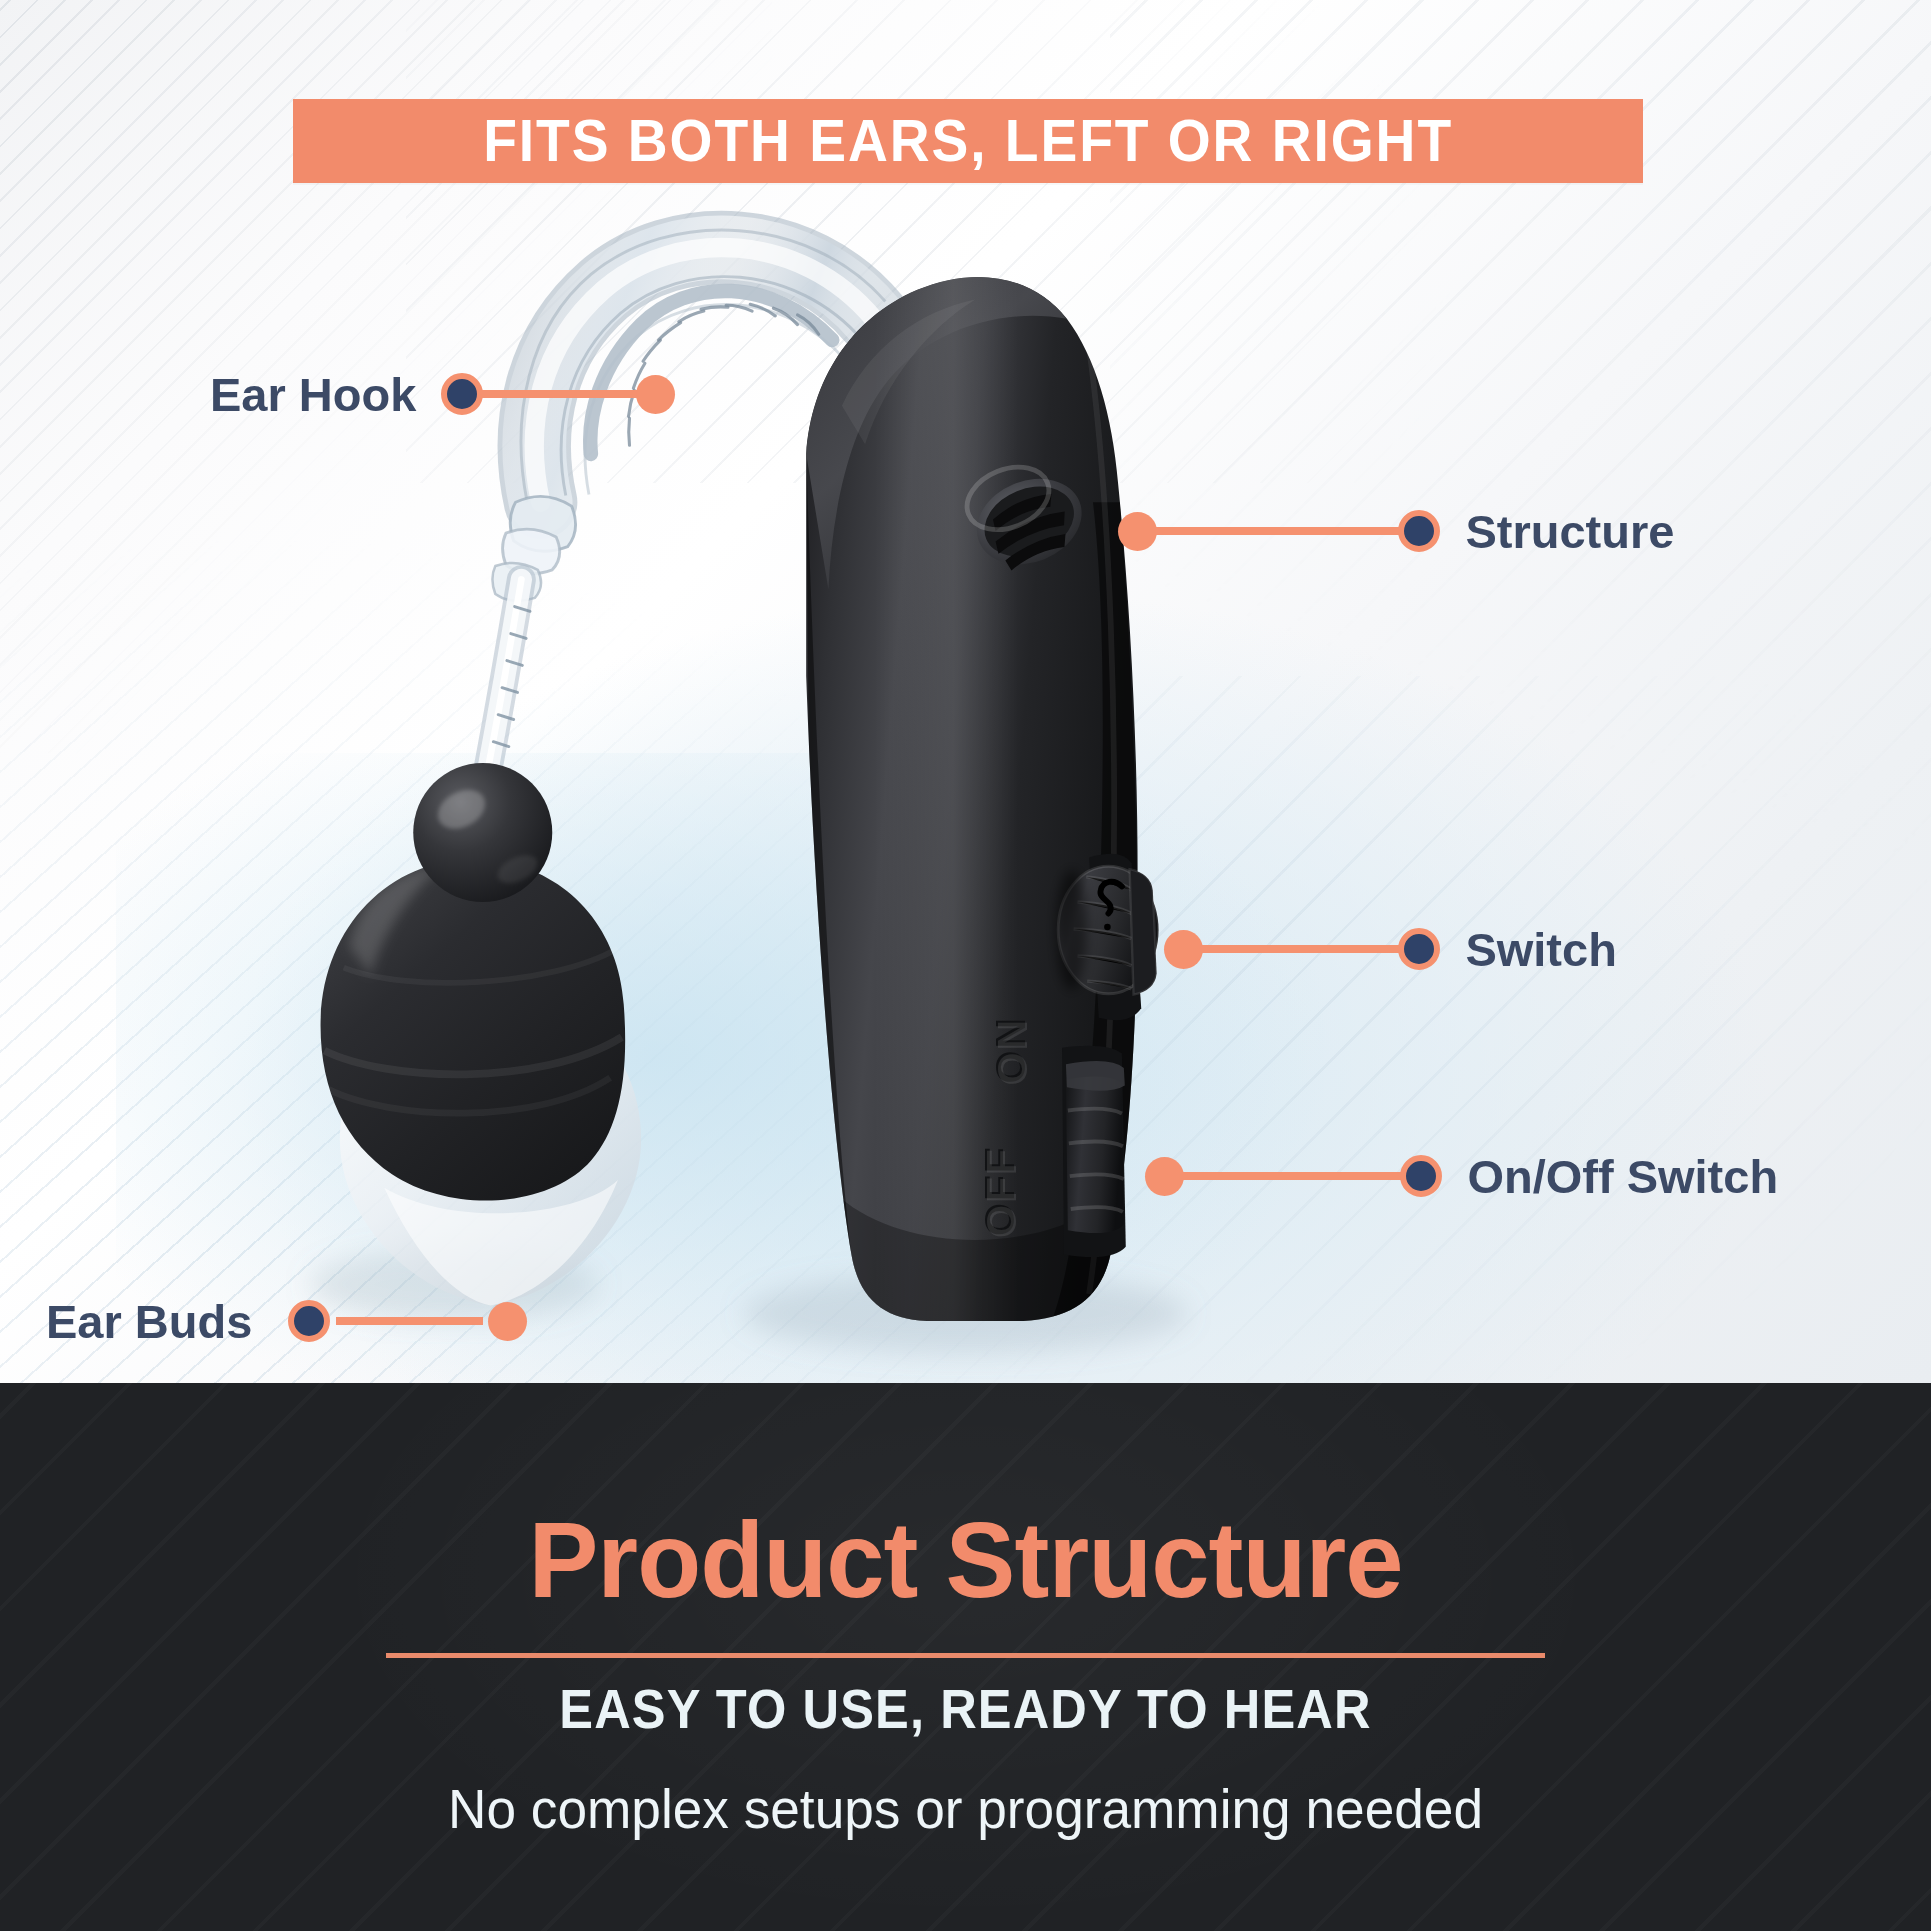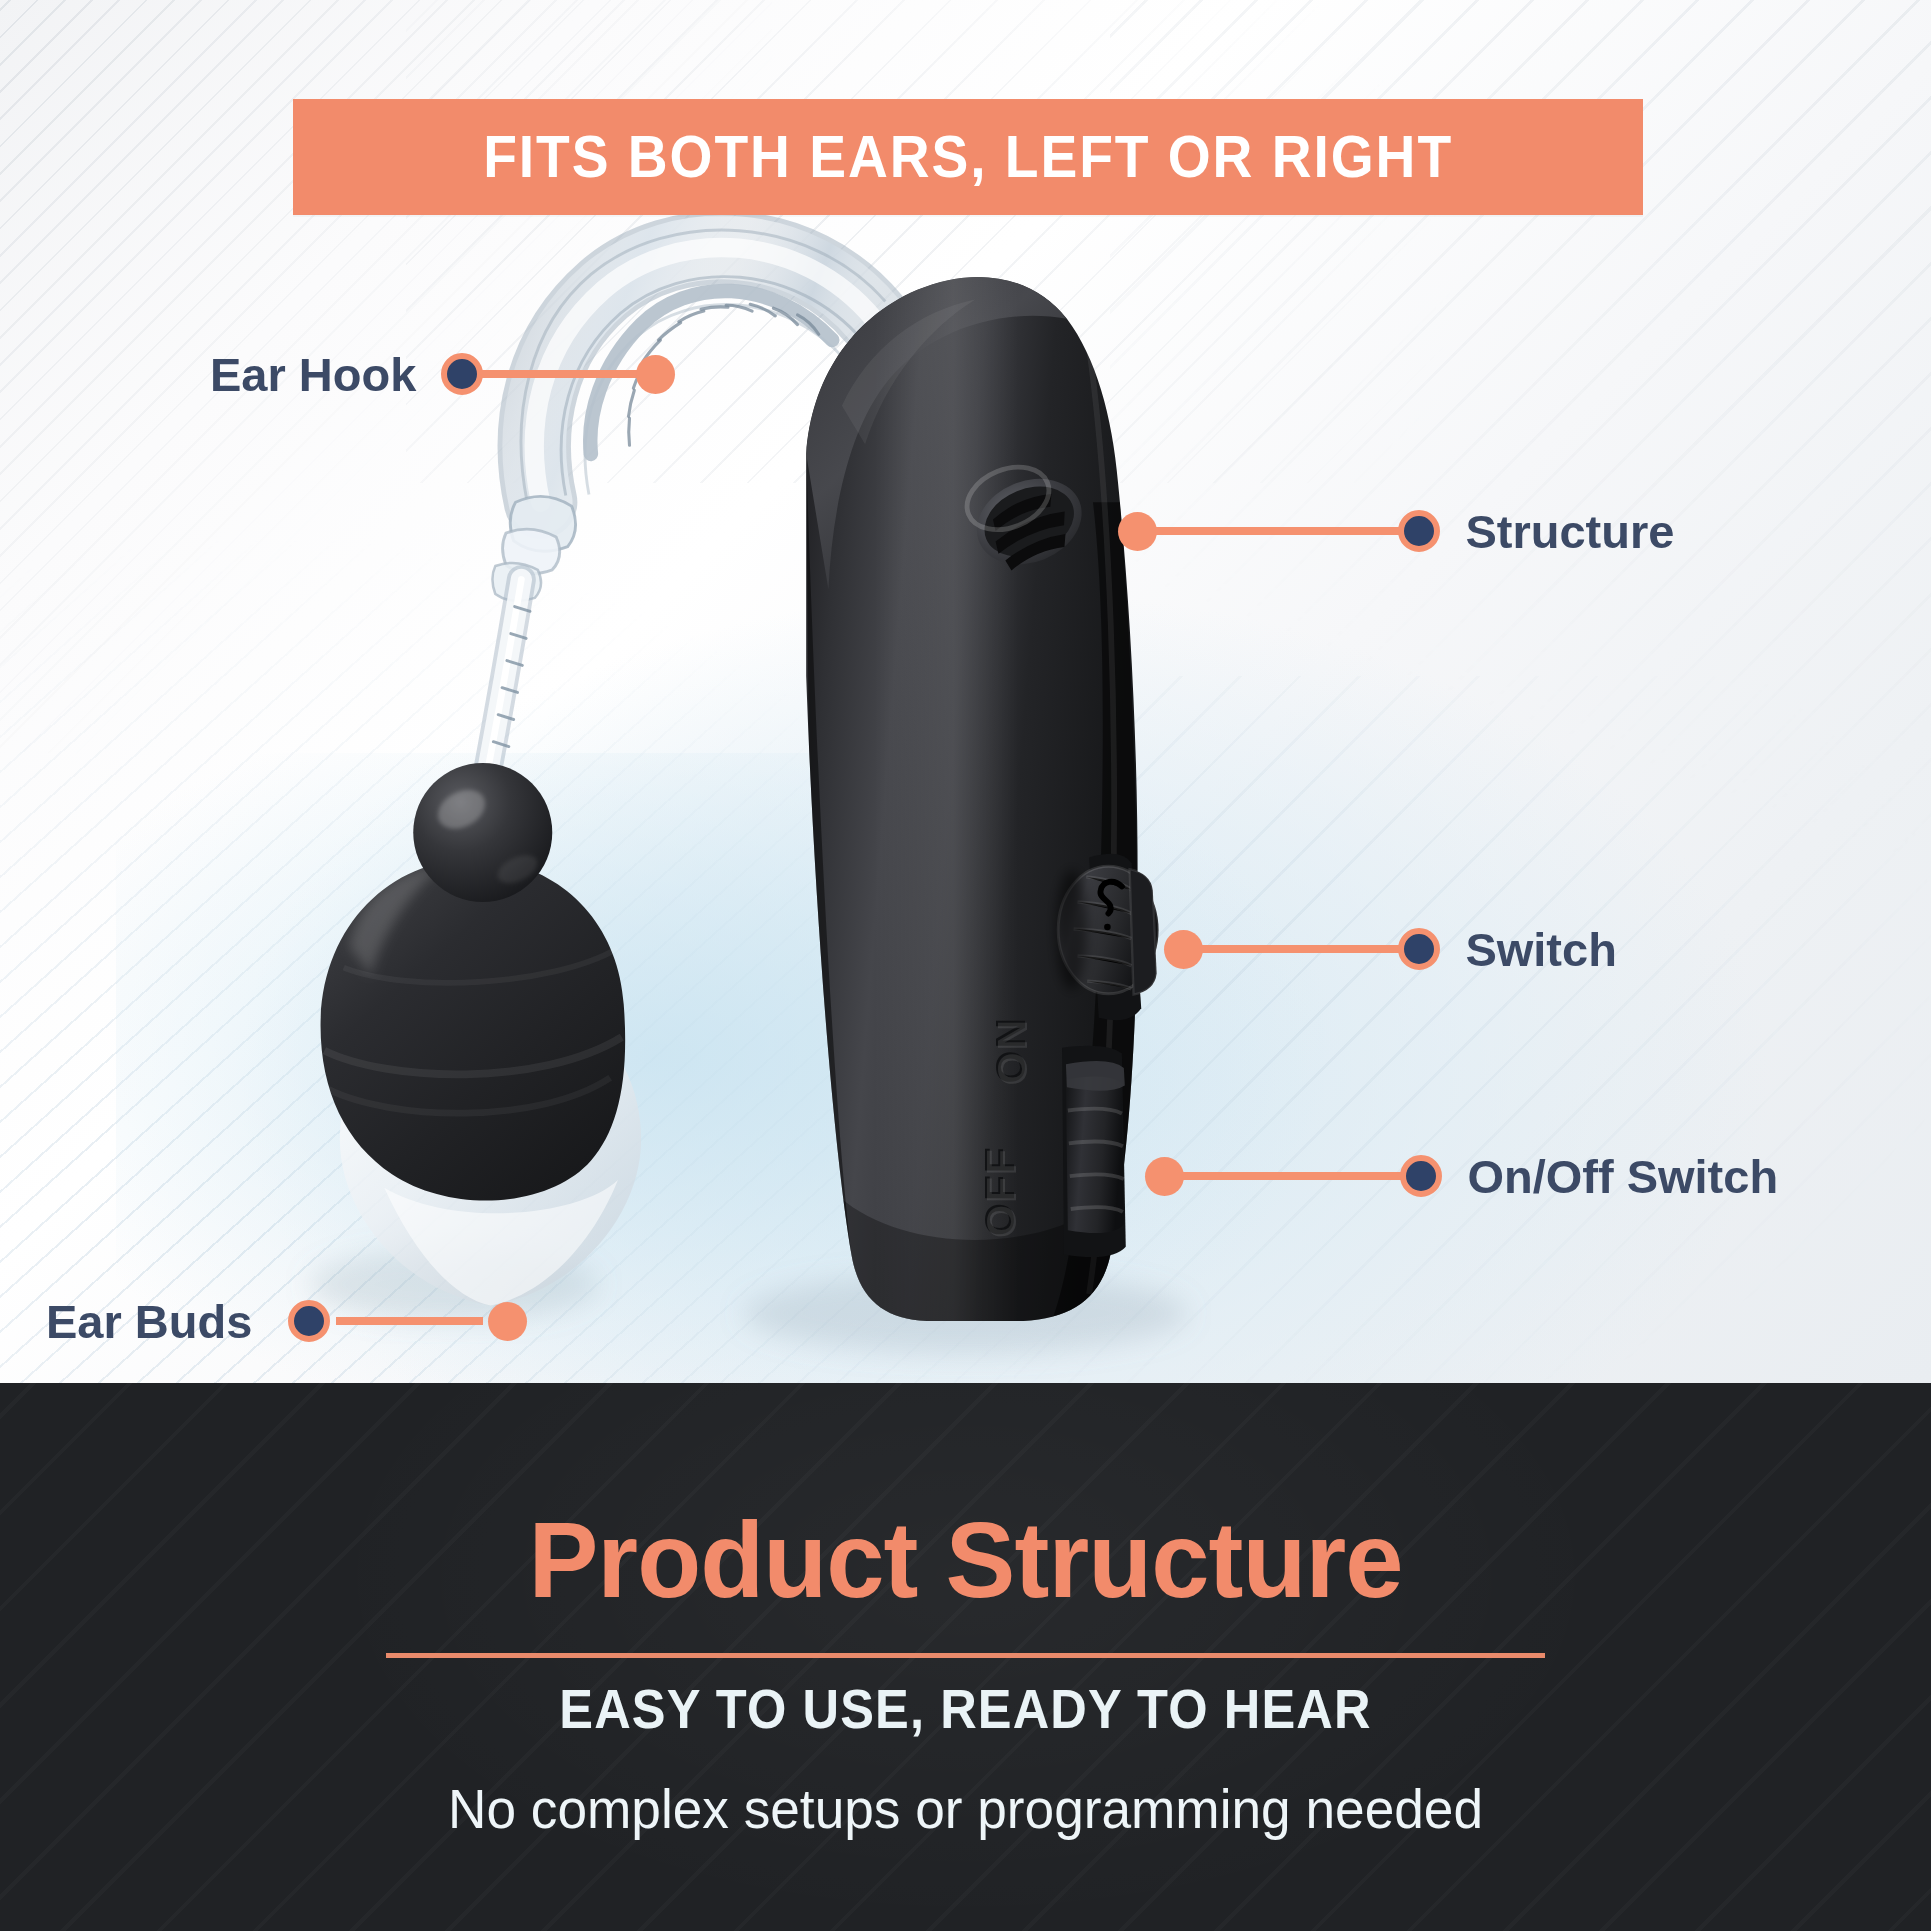--- a/index.html
+++ b/index.html
@@ -70,21 +70,21 @@
             mask-image:radial-gradient(ellipse at 20% 40%, rgba(0,0,0,0.8) 0%, rgba(0,0,0,0) 70%);
   }
   .wash-blue {
     position:absolute; left:116px; top:753px; width:1207px; height:676px;
     background:radial-gradient(ellipse at 45% 45%, rgba(198,226,240,0.75) 0%, rgba(210,232,243,0.35) 45%, rgba(255,255,255,0) 72%);
     pointer-events:none;
   }
 
   
   #banner {
-    position:absolute; left:293px; top:99px; width:1350px; height:116px;
+    position:absolute; left:293px; top:99px; width:1350px; height:84px;
     background:#F28B6B;
     display:flex; align-items:center; justify-content:center;
     box-shadow:0 1.9px 0 rgba(0,0,0,0.03);
   }
   #banner-text {
     color:#ffffff;
     font-size:60px;
     font-weight:bold;
     letter-spacing:2.1px;
     transform:scaleX(0.92);
@@ -437,21 +437,21 @@
 
         <text x="1062" y="1122" fill="#101113" font-family="'Liberation Sans',sans-serif" font-size="44" font-weight="bold" letter-spacing="2" transform="rotate(-90 1062 1122)" opacity="0.92">ON</text>
         <text x="1050" y="1280" fill="#101113" font-family="'Liberation Sans',sans-serif" font-size="44" font-weight="bold" letter-spacing="2" transform="rotate(-90 1050 1280)" opacity="0.92">OFF</text>
 
         <text x="1064" y="1124" fill="rgba(255,255,255,0.10)" font-family="'Liberation Sans',sans-serif" font-size="44" font-weight="bold" letter-spacing="2" transform="rotate(-90 1064 1124)">ON</text>
         <text x="1052" y="1282" fill="rgba(255,255,255,0.10)" font-family="'Liberation Sans',sans-serif" font-size="44" font-weight="bold" letter-spacing="2" transform="rotate(-90 1052 1282)">OFF</text>
       </g>
     </g>
   </svg>
 
-  <div class="callout left" style="left:210px; top:352px;justify-content:flex-end;">
+  <div class="callout left" style="left:210px; top:372px;justify-content:flex-end;">
     <span class="lbl">Ear Hook</span>
     <span class="node-dot"></span>
     <span class="conn-line" style="width:164px;"></span>
     <span class="end-dot"></span>
   </div>
 
   <div class="callout right" style="left:1118px; top:509px;">
     <span class="end-dot"></span>
     <span class="conn-line" style="width:253px;"></span>
     <span class="node-dot"></span>

